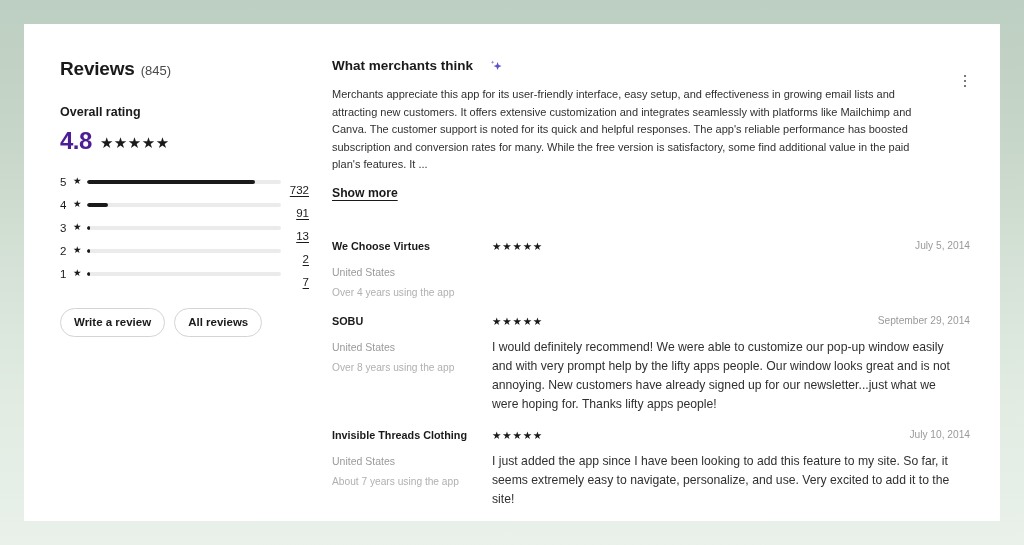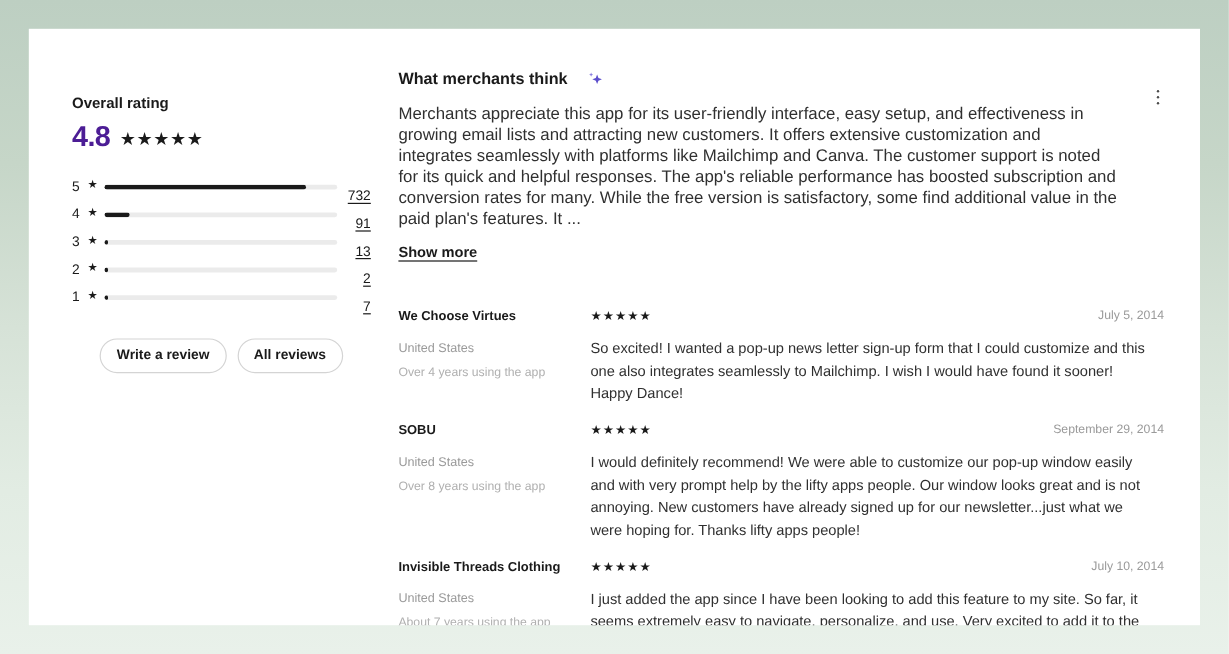--- a/index.html
+++ b/index.html
@@ -133,21 +133,20 @@
     text-align: right;
     line-height: 14px;
     cursor: pointer;
     margin-top: 16px;
   }
 
   .btn-row {
     margin-top: 23px;
     display: flex;
     gap: 9px;
-    justify-content: center;
   }
   .pill-btn {
     border: 1px solid #d4d4d4;
     background: #fff;
     border-radius: 18px;
     font-family: "Liberation Sans", sans-serif;
     font-size: 11.5px;
     font-weight: 600;
     color: #1a1a1a;
     padding: 6px 13px 7px;
@@ -199,21 +198,21 @@
   .kebab span {
     width: 2.5px;
     height: 2.5px;
     background: #4a4a4a;
     border-radius: 50%;
     display: block;
   }
 
   .merch-body {
     margin-top: 11px;
-    font-size: 14px;
+    font-size: 11px;
     line-height: 17.5px;
     color: #303030;
     max-width: 600px;
   }
 
   .show-more {
     display: inline-block;
     margin-top: 11px;
     font-size: 12.2px;
     font-weight: 600;
@@ -288,20 +287,24 @@
   }
 </style>
 </head>
 <body>
 
 <div class="card">
   <div class="card-inner">
 
     <div class="left-col">
 
+      <div class="reviews-title">
+        <span>Reviews</span>
+        <span class="reviews-count">(845)</span>
+      </div>
 
       <div class="overall-label">Overall rating</div>
 
       <div class="score-row">
         <span class="score-num">4.8</span>
         <span class="score-stars">★★★★★</span>
       </div>
 
       <div class="bars">
 
@@ -387,21 +390,20 @@
           <div class="rv-meta">
             <div class="rv-shop">We Choose Virtues</div>
             <div class="rv-country">United States</div>
             <div class="rv-duration">Over 4 years using the app</div>
           </div>
           <div class="rv-main">
             <div class="rv-topline">
               <span class="rv-stars">★★★★★</span>
               <span class="rv-date">July 5, 2014</span>
             </div>
-            <div class="rv-text">So excited! I wanted a pop-up news letter sign-up form that I could customize and this one also integrates seamlessly to Mailchimp. I wish I would have found it sooner! Happy Dance!</div>
           </div>
         </div>
 
         <div class="review">
           <div class="rv-meta">
             <div class="rv-shop">SOBU</div>
             <div class="rv-country">United States</div>
             <div class="rv-duration">Over 8 years using the app</div>
           </div>
           <div class="rv-main">

